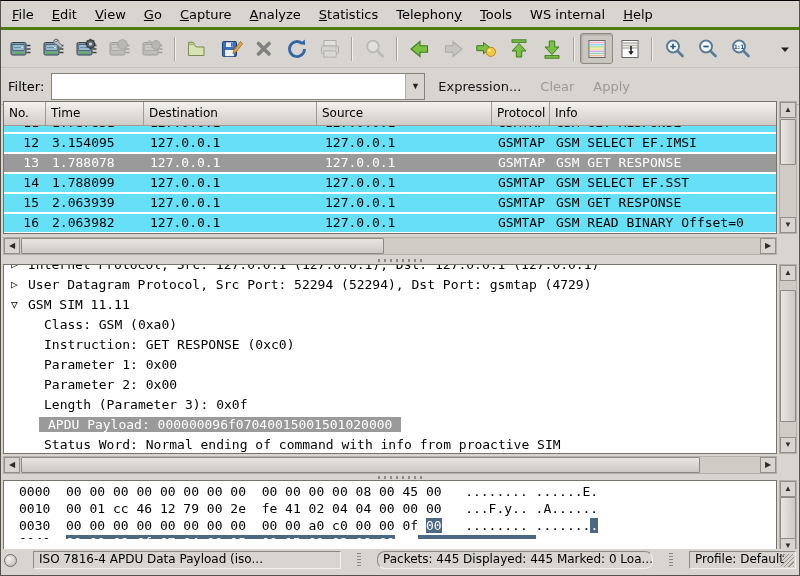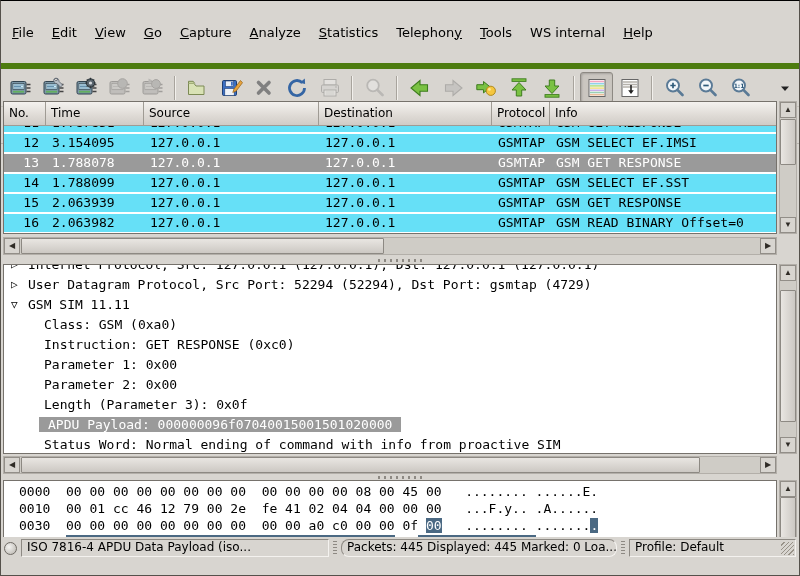--- a/index.html
+++ b/index.html
@@ -1,20 +1,20 @@
 <!DOCTYPE html>
 <html style="--cyan: #66e0f7; --selgray: #9a9a9a; --hexsel: #4b6983;"><head>
 <meta charset="utf-8">
 <style>
   html,body{margin:0;padding:0;background:#fff;}
   .window{position:relative;width:800px;height:576px;background:#d8d5d0;border:1px solid #55514b;border-top-color:#000;
     box-sizing:border-box;font-family:"DejaVu Sans",sans-serif;overflow:hidden;color:#000;}
 
   
-  .menubar{height:26px;display:flex;align-items:center;padding:18px 2px;font-size:13px;border-bottom:6px solid #4d7c0f;}
+  .menubar{height:26px;display:flex;align-items:center;padding:0 2px;font-size:13px;border-bottom:3px solid #4d7c0f;}
   .menu-item{padding:3px 9px;cursor:default;white-space:nowrap;}
 
   
   .toolbar{height:37px;display:flex;align-items:center;padding:0 3px;border-bottom:1px solid #c6c2bc;}
   .tbtn{width:33px;height:31px;display:flex;align-items:center;justify-content:center;background:transparent;
     border:1px solid transparent;border-radius:3px;padding:0;margin:0;}
   .tbtn.act{background:#cac6c0;border-color:#8d8983;box-shadow:inset 1px 1px 2px rgba(0,0,0,.18);}
   .tbtn.dis svg{filter:grayscale(1) opacity(.38);}
   .tbtn.tright{margin-left:auto;width:22px;}
   .ticon{display:flex;}
@@ -69,21 +69,21 @@
 
   
   .hexpane{position:absolute;left:2px;right:2px;top:479px;height:75px;}
   .hx-view{position:absolute;left:0;top:0;right:20px;bottom:0;background:#fff;border:1px solid #76726c;box-sizing:border-box;
     overflow:hidden;padding:2px 0 0 15px;font:13px "DejaVu Sans Mono",monospace;}
   .hexline{height:17px;line-height:17px;white-space:pre;}
   .hsel{background:var(--hexsel,#4b6983);color:#fff;}
   .hx-sliver{height:5px;overflow:hidden;}
 
   
-  .statusbar{position:absolute;left:0;right:0;bottom:16px;height:22px;display:flex;align-items:center;gap:4px;
+  .statusbar{position:absolute;left:0;right:0;bottom:4px;height:22px;display:flex;align-items:center;gap:16px;
     padding:0 3px;background:#d8d5d0;font-size:12px;}
   .led{width:13px;height:13px;border-radius:50%;background:radial-gradient(circle at 4px 4px,#f4f3f1,#b7b3ac);
     border:1px solid #6f6b65;box-sizing:border-box;flex-shrink:0;}
   .ssec{height:18px;line-height:15px;border:1px solid;border-color:#8d8983 #f4f2ef #f4f2ef #8d8983;padding:0 5px;
     white-space:nowrap;overflow:hidden;background:#d8d5d0;box-sizing:border-box;}
   .s1{width:308px;flex-shrink:0;} .s2{width:276px;flex-shrink:0;border-radius:8px;} .s3{flex:1;position:relative;}
   .shandle{width:4px;height:14px;background:repeating-linear-gradient(180deg,#8d8983 0 1px,transparent 1px 3px);flex-shrink:0;}
   .sgrip{position:absolute;right:1px;bottom:1px;width:13px;height:13px;
     background:repeating-linear-gradient(135deg,transparent 0 2px,#989288 2px 3px);}
 </style>
@@ -335,22 +335,22 @@
     <button class="fbtn">Expression...</button>
     <button class="fbtn dis">Clear</button>
     <button class="fbtn dis">Apply</button>
   </div>
 
   <div class="plist">
     <div class="pl-view">
       <div class="pl-head">
           <div class="plh" style="width: 42px;">No.</div>
           <div class="plh" style="width: 98px;">Time</div>
+          <div class="plh" style="width: 173px;">Destination</div>
           <div class="plh" style="width: 175px;">Source</div>
-          <div class="plh" style="width: 173px;">Destination</div>
           <div class="plh" style="width: 58px;">Protocol</div>
           <div class="plh" style="flex: 1 1 0%; border-right: none;">Info</div>
         </div>
       <div class="pl-partial">
           <div class="plrow">
             <div class="plc plc-no" style="width: 42px;">11</div>
             <div class="plc plc-time" style="width: 98px;">1.787851</div>
             <div class="plc plc-source" style="width: 175px;">127.0.0.1</div>
             <div class="plc plc-destination" style="width: 173px;">127.0.0.1</div>
             <div class="plc plc-protocol" style="width: 58px;">GSMTAP</div>

